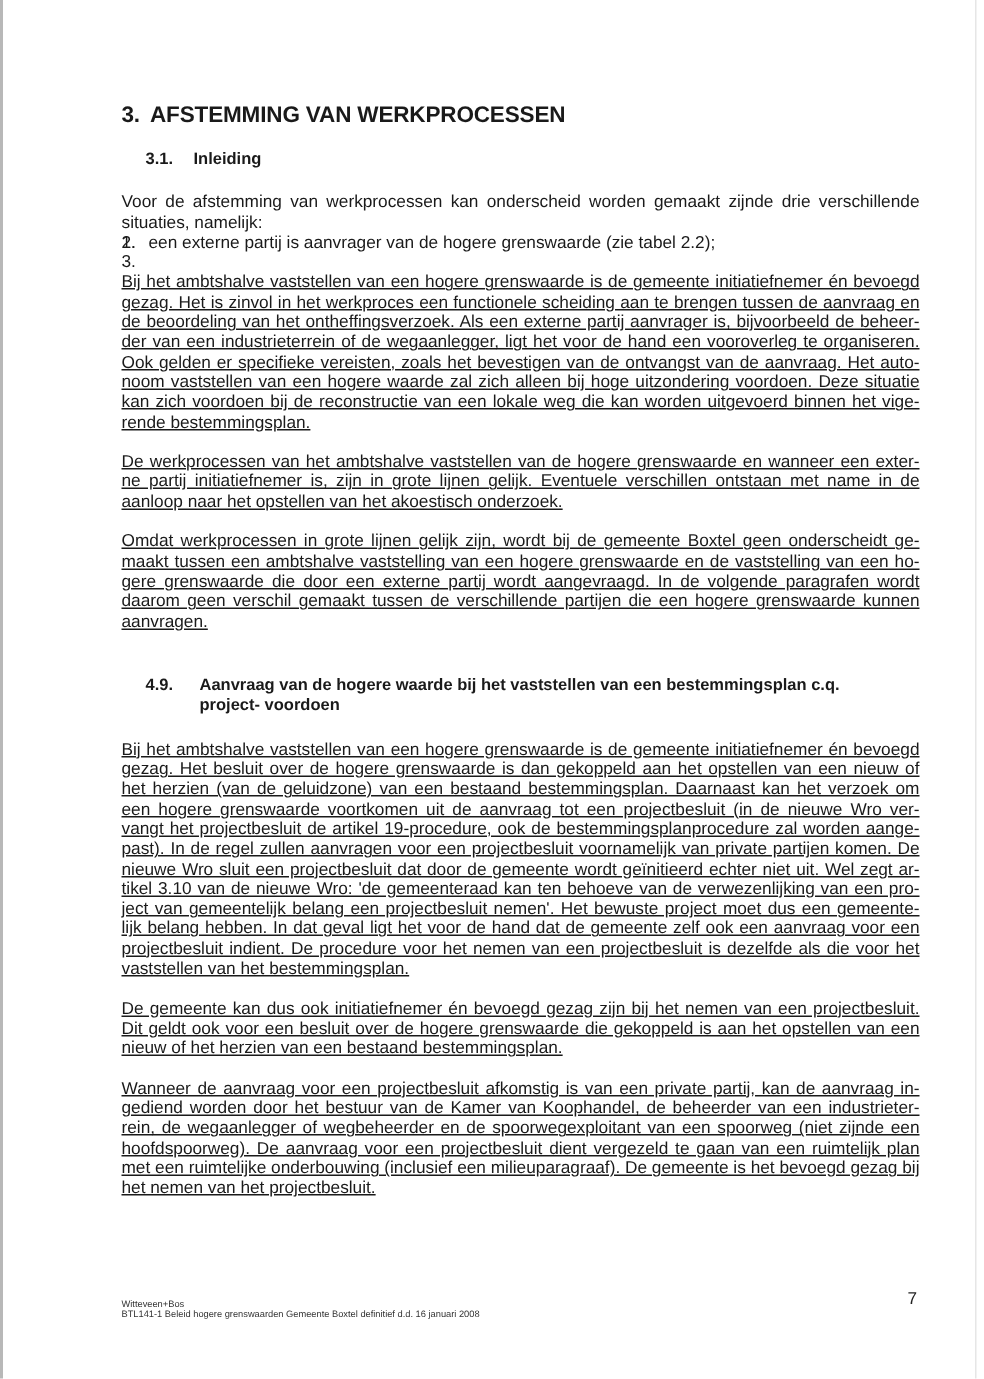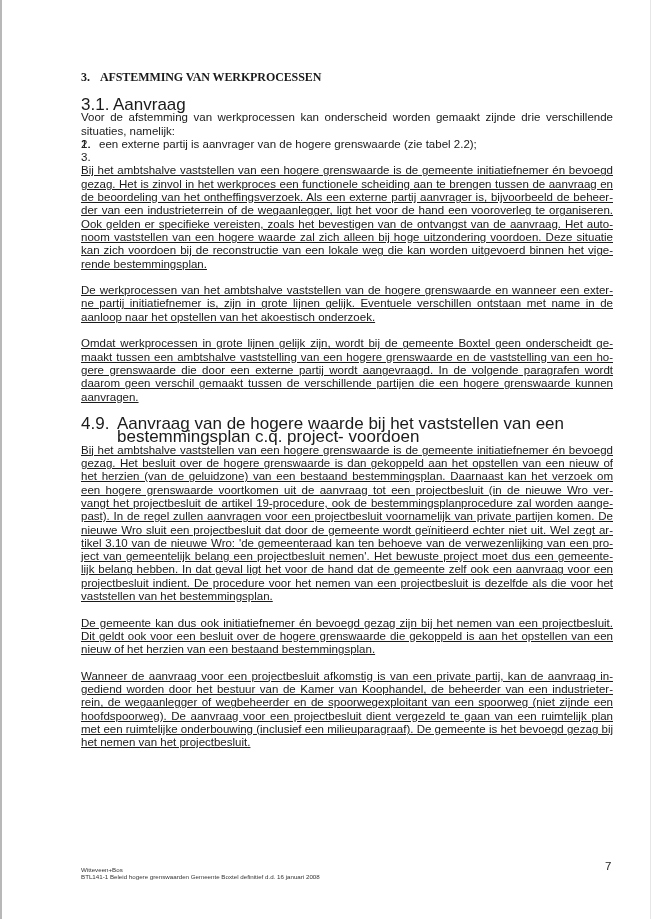--- a/index.html
+++ b/index.html
@@ -3,23 +3,23 @@
 <meta charset="utf-8">
 <style>
   html, body { margin: 0; padding: 0; }
   body {
     width: 656px; height: 919px; background: #ffffff; position: relative; overflow: hidden;
     font-family: "Liberation Sans", sans-serif; color: #1a1a1a;
   }
   .edge-left { position: absolute; left: 0; top: 0; width: 2px; height: 919px; background: #b8b8b8; }
   .edge-right { position: absolute; left: 650px; top: 0; width: 1px; height: 919px; background: #e6e6e6; }
   .page { position: absolute; left: 81px; top: 70px; width: 532px; }
-  .h1 { font-weight: bold; font-size: 12px; line-height: 14px; margin: 0 0 14px 0; letter-spacing: -0.1px; font-family: Liberation Serif, serif; }
+  .h1 { font-weight: bold; font-size: 15px; line-height: 14px; margin: 0 0 14px 0; letter-spacing: -0.1px; }
   .h1 .num { display: inline-block; width: 19px; }
-  .h2 { font-weight: normal; font-size: 17px; line-height: 13.3px; margin: 0; position: relative; padding-left: 32px; }
+  .h2 { font-weight: bold; font-size: 11px; line-height: 13.3px; margin: 16px; position: relative; padding-left: 32px; }
   .h2 .num { position: absolute; left: 0; top: 0; }
   .h2.inl { padding-left: 36px; }
   p { margin: 0; font-size: 11.5px; line-height: 13.3px; text-align: justify; }
   p.last { text-align-last: left; text-decoration: underline; }
   .gap { height: 13.3px; }
   ol { list-style: none; margin: 0; padding: 0; }
   ol li { font-size: 11.5px; line-height: 13.3px; position: relative; padding-left: 18px; }
   ol li .n { position: absolute; left: 0; }
   .footer { position: absolute; left: 81px; top: 866px; font-size: 6.2px; line-height: 7.4px; color: #333; }
   .pagenum { position: absolute; left: 605px; top: 860px; font-size: 11.5px; color: #222; }
@@ -30,21 +30,21 @@
 <div class="edge-left"></div>
 <div class="edge-right"></div>
 
 <div class="page">
 
   <div class="h1">
     <span class="num">3.</span><span>AFSTEMMING VAN WERKPROCESSEN</span>
   </div>
 
   <div class="h2">
-    <span class="num">3.1.</span><span>Aanvraag</span>
+    <span class="num">3.1.</span><span>Inleiding</span>
   </div>
   <p>Voor de afstemming van werkprocessen kan onderscheid worden gemaakt zijnde drie verschillende situaties, namelijk:</p>
   <ol>
     <li><span class="n">1.</span></li>
     <li><span class="n">2.</span><span>een externe partij is aanvrager van de hogere grenswaarde (zie tabel 2.2);</span></li>
     <li><span class="n">3.</span></li>
   </ol>
   <div class="gap"></div>
   <p class="last">Bij het ambtshalve vaststellen van een hogere grenswaarde is de gemeente initiatiefnemer én bevoegd gezag. Het is zinvol in het werkproces een functionele scheiding aan te brengen tussen de aanvraag en de beoordeling van het ontheffingsverzoek. Als een externe partij aanvrager is, bijvoorbeeld de beheer- der van een industrieterrein of de wegaanlegger, ligt het voor de hand een vooroverleg te organiseren. Ook gelden er specifieke vereisten, zoals het bevestigen van de ontvangst van de aanvraag. Het auto- noom vaststellen van een hogere waarde zal zich alleen bij hoge uitzondering voordoen. Deze situatie kan zich voordoen bij de reconstructie van een lokale weg die kan worden uitgevoerd binnen het vige- rende bestemmingsplan.</p>
   <div class="gap"></div>

